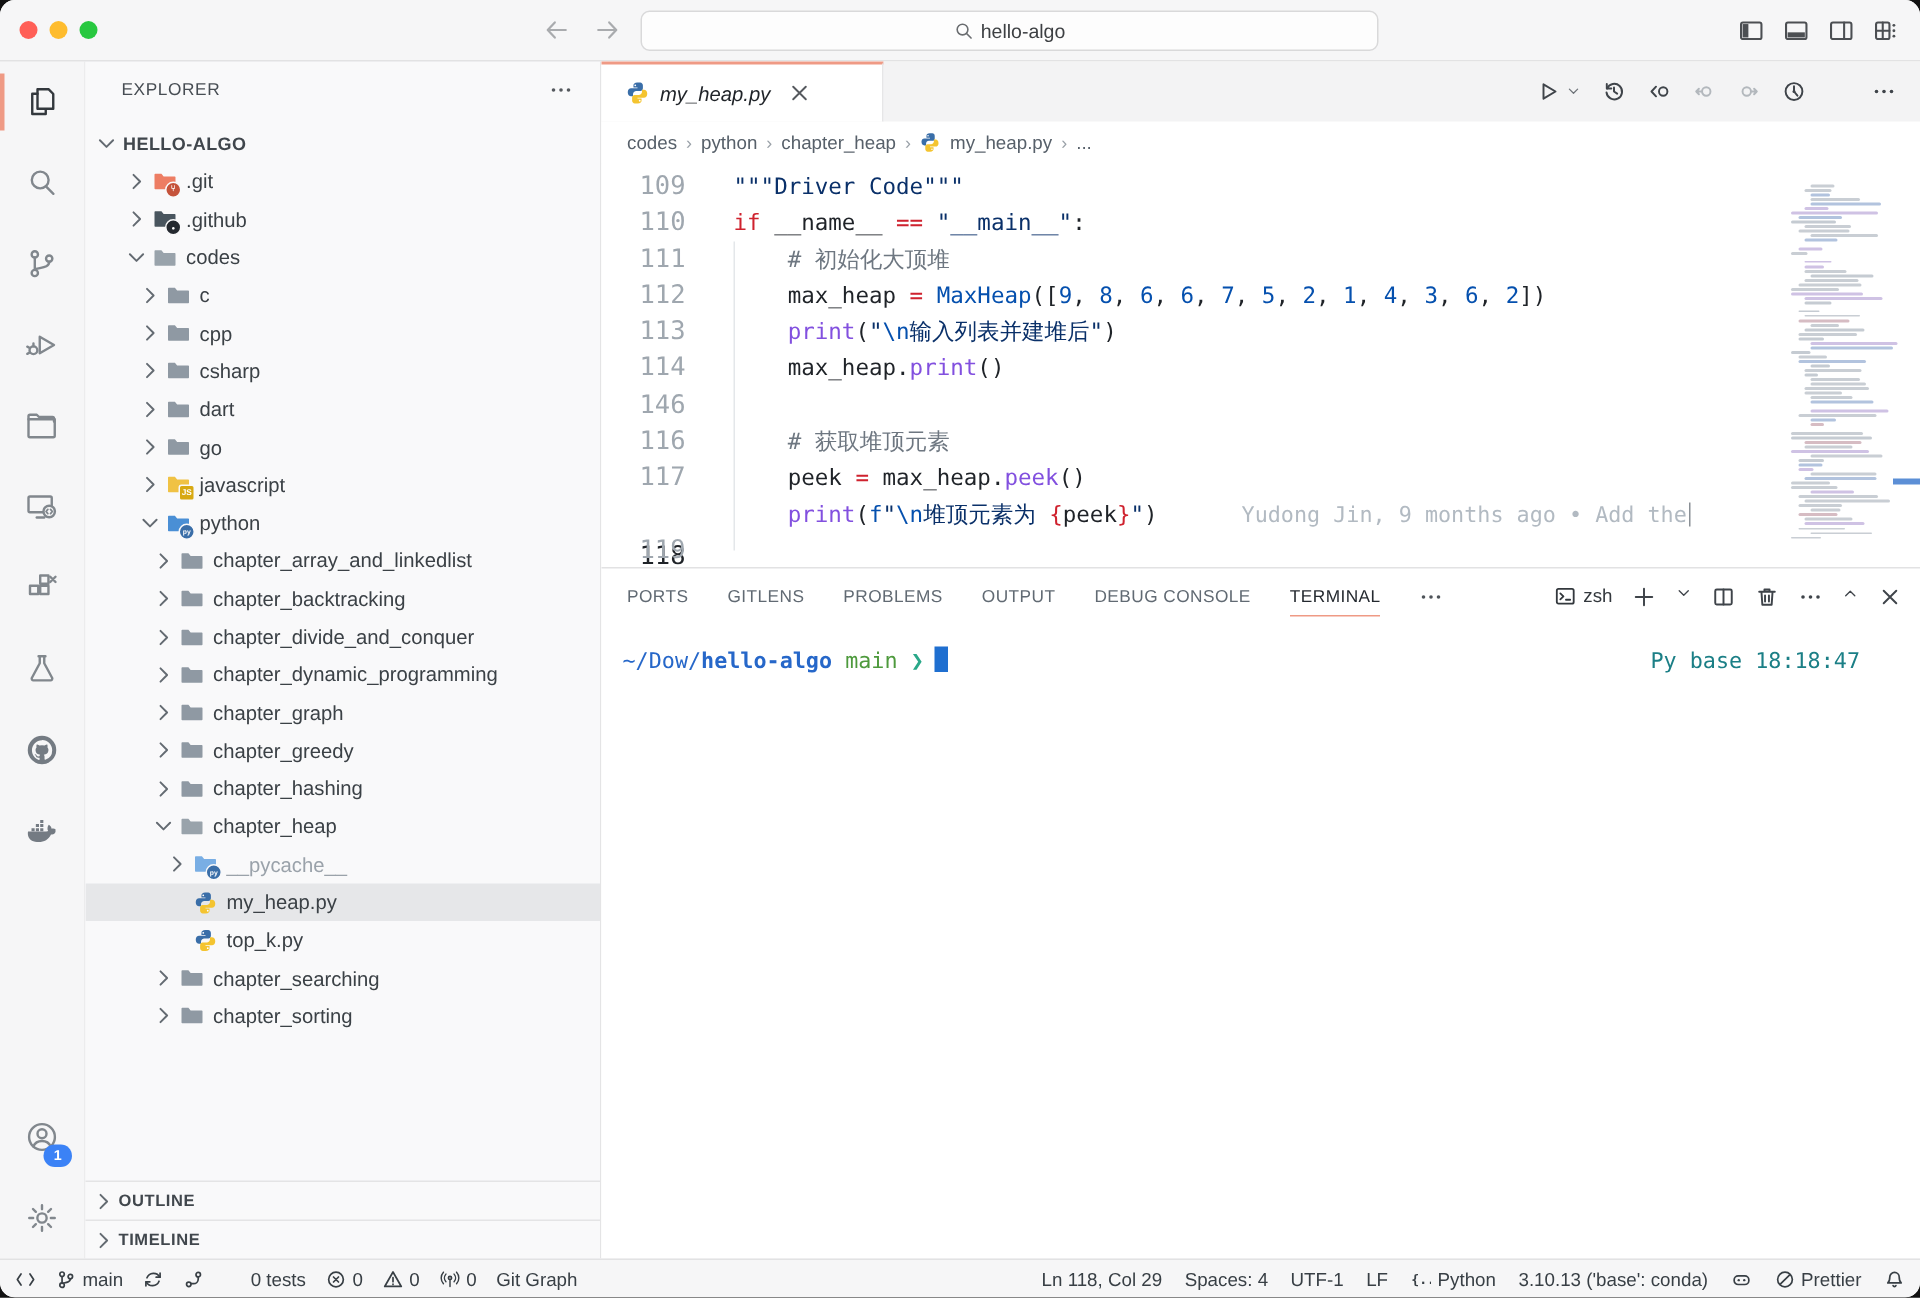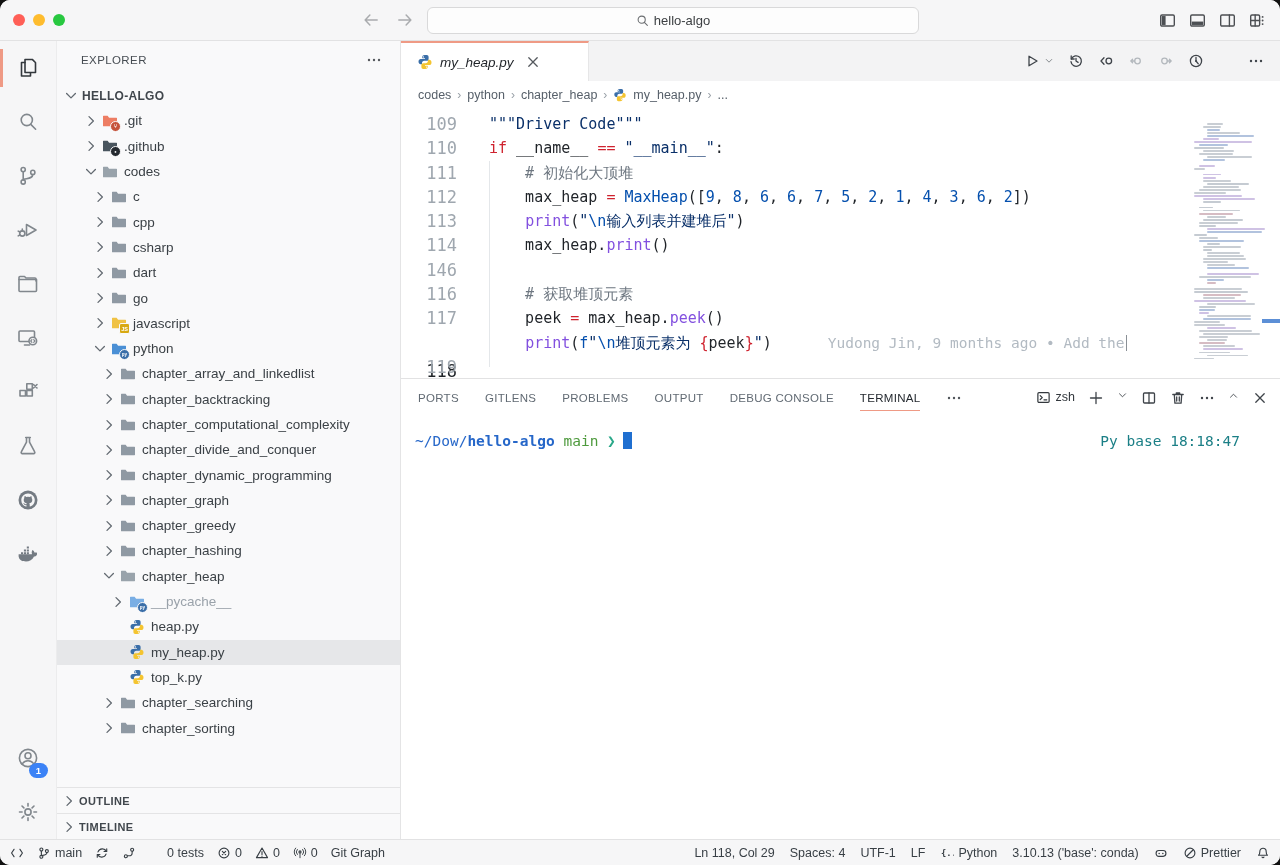--- a/index.html
+++ b/index.html
@@ -430,31 +430,20 @@
           </div>
           <div class="trow" style="padding-left: 44px;">
             <span class="tchev ic">
               <svg viewBox="0 0 16 16" fill="none" stroke="currentColor" stroke-width="1.3" stroke-linecap="round" stroke-linejoin="round">
                 <path d="M6 3.6L10.4 8 6 12.4"></path>
               </svg>
             </span>
             <span class="ticon"><svg viewBox="0 0 16 16">
                 <path d="M1.5 2.8h4.1l1.5 1.9h7.4c.3 0 .5.2.5.5v7.5c0 .3-.2.5-.5.5h-13a.5.5 0 01-.5-.5V3.3c0-.3.2-.5.5-.5z" fill="#8f99a3"></path>
               </svg></span>
-            <span class="tlabel">chapter_computational_complexity</span>
-          </div>
-          <div class="trow" style="padding-left: 44px;">
-            <span class="tchev ic">
-              <svg viewBox="0 0 16 16" fill="none" stroke="currentColor" stroke-width="1.3" stroke-linecap="round" stroke-linejoin="round">
-                <path d="M6 3.6L10.4 8 6 12.4"></path>
-              </svg>
-            </span>
-            <span class="ticon"><svg viewBox="0 0 16 16">
-                <path d="M1.5 2.8h4.1l1.5 1.9h7.4c.3 0 .5.2.5.5v7.5c0 .3-.2.5-.5.5h-13a.5.5 0 01-.5-.5V3.3c0-.3.2-.5.5-.5z" fill="#8f99a3"></path>
-              </svg></span>
             <span class="tlabel">chapter_divide_and_conquer</span>
           </div>
           <div class="trow" style="padding-left: 44px;">
             <span class="tchev ic">
               <svg viewBox="0 0 16 16" fill="none" stroke="currentColor" stroke-width="1.3" stroke-linecap="round" stroke-linejoin="round">
                 <path d="M6 3.6L10.4 8 6 12.4"></path>
               </svg>
             </span>
             <span class="ticon"><svg viewBox="0 0 16 16">
                 <path d="M1.5 2.8h4.1l1.5 1.9h7.4c.3 0 .5.2.5.5v7.5c0 .3-.2.5-.5.5h-13a.5.5 0 01-.5-.5V3.3c0-.3.2-.5.5-.5z" fill="#8f99a3"></path>
@@ -508,30 +497,20 @@
           <div class="trow muted" style="padding-left: 53px;">
             <span class="tchev ic">
               <svg viewBox="0 0 16 16" fill="none" stroke="currentColor" stroke-width="1.3" stroke-linecap="round" stroke-linejoin="round">
                 <path d="M6 3.6L10.4 8 6 12.4"></path>
               </svg>
             </span>
             <span class="ticon"><svg viewBox="0 0 16 16">
                 <path d="M1.5 2.8h4.1l1.5 1.9h7.4c.3 0 .5.2.5.5v7.5c0 .3-.2.5-.5.5h-13a.5.5 0 01-.5-.5V3.3c0-.3.2-.5.5-.5z" fill="#79aee4"></path>
               </svg><span class="emblem" style="background: rgb(58, 110, 168); font-size: 4.5px;">py</span></span>
             <span class="tlabel">__pycache__</span>
-          </div>
-          <div class="trow" style="padding-left: 53px;">
-            <span class="tchev ic"></span>
-            <span class="ticon"><svg viewBox="0 0 16 16">
-                <path fill="#3a6ea8" d="M7.9 1C6 1 5.3 1.9 5.3 3v1.3H8v.6H3.7C2.5 4.9 1.5 5.7 1.5 7.5s1 2.7 2.2 2.7H5V8.9c0-1.2 1-2.2 2.2-2.2h2.7c1 0 1.7-.8 1.7-1.8V3c0-1.1-.8-2-1.8-2z"></path>
-                <path fill="#f4c430" d="M8.1 15c1.9 0 2.6-.9 2.6-2v-1.3H8v-.6h4.3c1.2 0 2.2-.8 2.2-2.6s-1-2.7-2.2-2.7H11v1.3c0 1.2-1 2.2-2.2 2.2H6.1c-1 0-1.7.8-1.7 1.8V13c0 1.1.8 2 1.8 2z"></path>
-                <circle cx="6.5" cy="2.9" r=".6" fill="#fff"></circle>
-                <circle cx="9.5" cy="13.1" r=".6" fill="#fff"></circle>
-              </svg></span>
-            <span class="tlabel">heap.py</span>
           </div>
           <div class="trow sel" style="padding-left: 53px;">
             <span class="tchev ic"></span>
             <span class="ticon"><svg viewBox="0 0 16 16">
                 <path fill="#3a6ea8" d="M7.9 1C6 1 5.3 1.9 5.3 3v1.3H8v.6H3.7C2.5 4.9 1.5 5.7 1.5 7.5s1 2.7 2.2 2.7H5V8.9c0-1.2 1-2.2 2.2-2.2h2.7c1 0 1.7-.8 1.7-1.8V3c0-1.1-.8-2-1.8-2z"></path>
                 <path fill="#f4c430" d="M8.1 15c1.9 0 2.6-.9 2.6-2v-1.3H8v-.6h4.3c1.2 0 2.2-.8 2.2-2.6s-1-2.7-2.2-2.7H11v1.3c0 1.2-1 2.2-2.2 2.2H6.1c-1 0-1.7.8-1.7 1.8V13c0 1.1.8 2 1.8 2z"></path>
                 <circle cx="6.5" cy="2.9" r=".6" fill="#fff"></circle>
                 <circle cx="9.5" cy="13.1" r=".6" fill="#fff"></circle>
               </svg></span>
             <span class="tlabel">my_heap.py</span>

